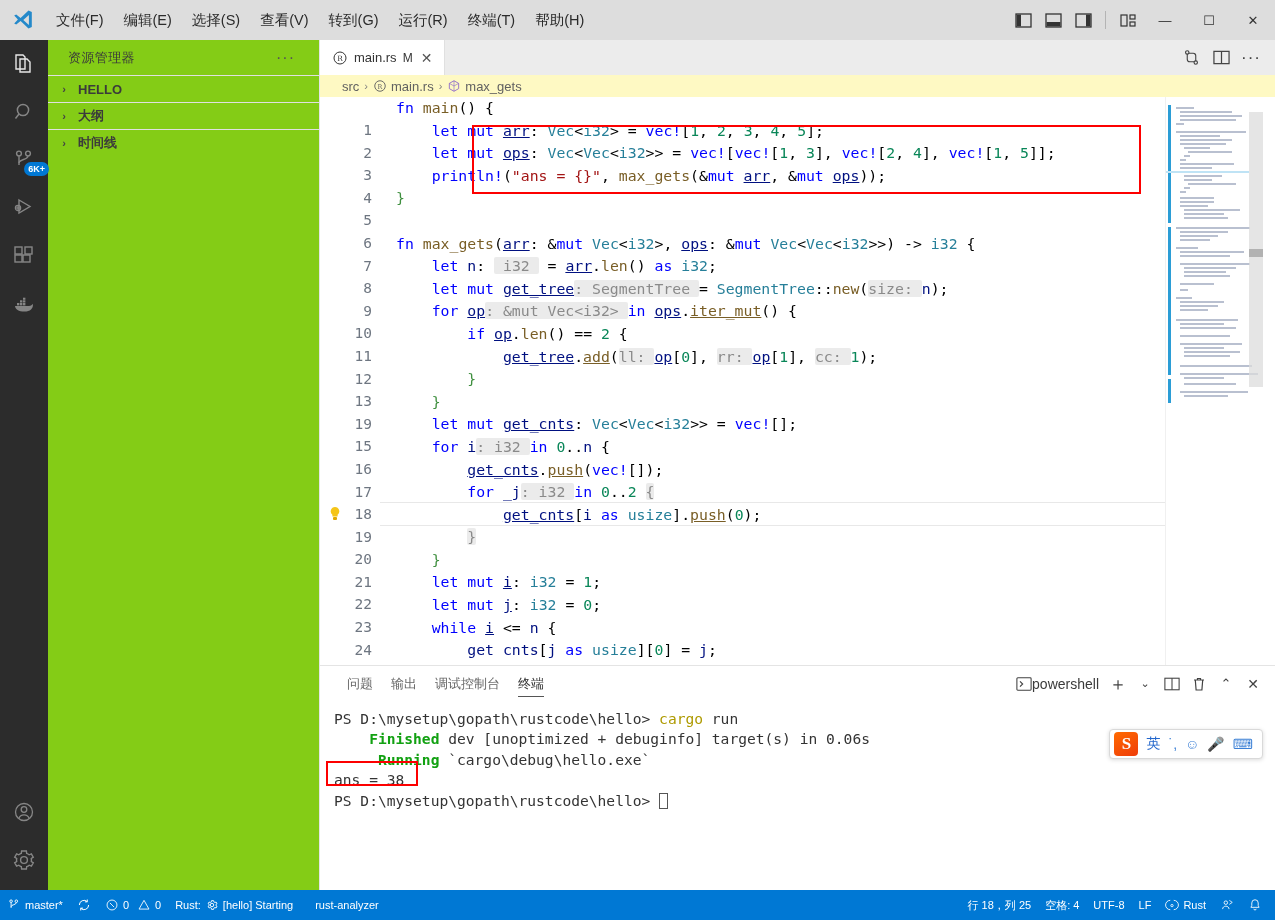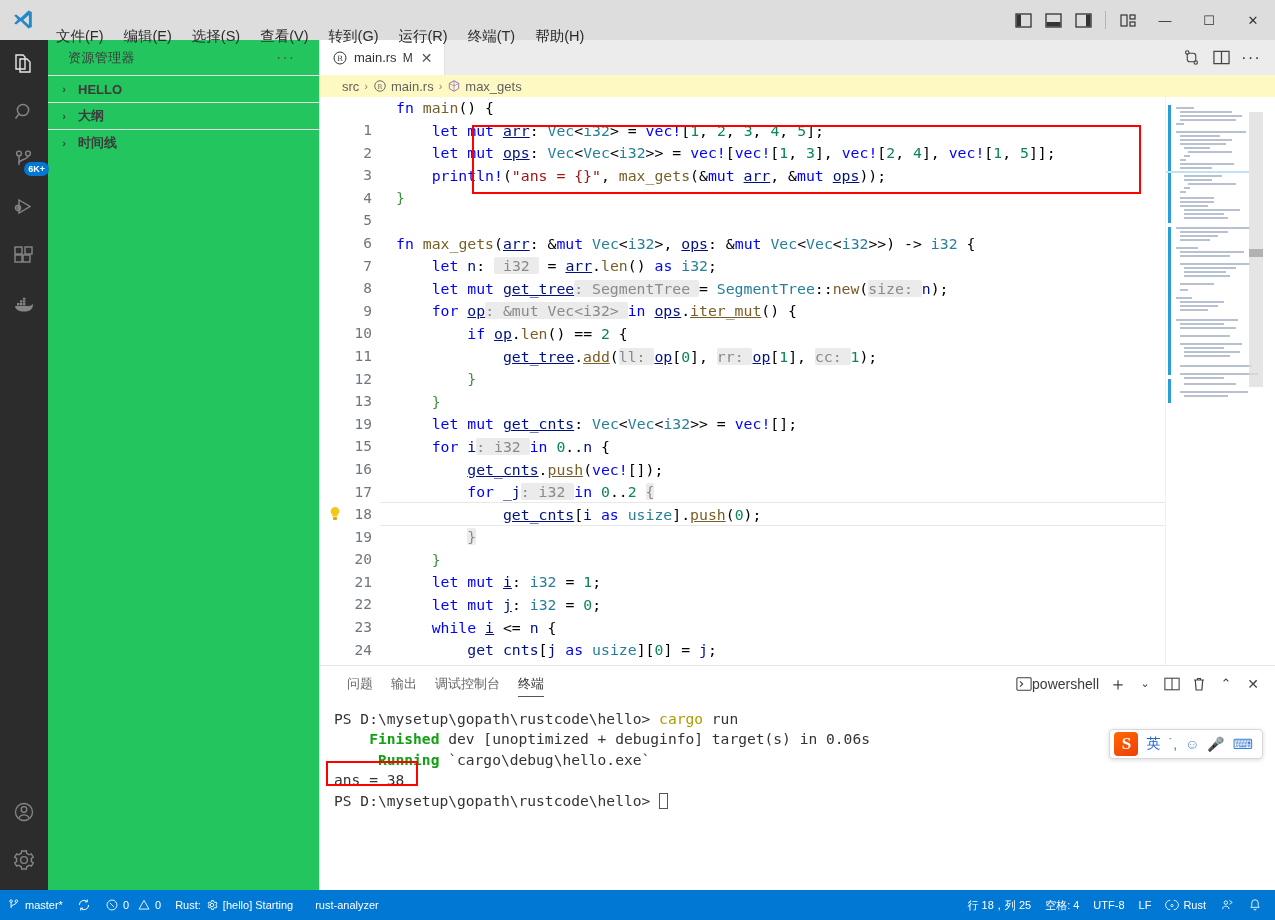--- a/index.html
+++ b/index.html
@@ -13,21 +13,21 @@
 
   
   .titlebar {
     height: 40px; background:#dddddd; display:flex; align-items:center;
     flex:0 0 40px; position:relative; color:#333;
   }
   .vs-logo { width:46px; height:40px; display:flex; align-items:center; justify-content:center; }
   .vs-logo svg { width:24px; height:24px; }
   .menu { display:flex; align-items:center; height:40px; }
   .menu-item {
-    padding:16px 10px; height:40px; line-height:40px; font-size:14.5px; color:#2b2b2b;
+    padding:0 10px; height:40px; line-height:40px; font-size:14.5px; color:#2b2b2b;
     cursor:default; white-space:nowrap;
   }
   .title-center {
     position:absolute; left:0; right:0; text-align:center;
     font-size:13.5px; color:#3b3b3b; pointer-events:none;
   }
   .title-right { margin-left:auto; display:flex; align-items:center; height:40px; z-index:2; }
   .layout-btn { width:30px; height:40px; display:flex; align-items:center; justify-content:center; }
   .sep-v { width:1px; height:18px; background:#b4b4b4; margin:0 7px; }
   .win-btn { width:44px; height:40px; display:flex; align-items:center; justify-content:center; font-size:13px; color:#333; }
@@ -50,21 +50,21 @@
   }
   .act-item svg { width:24px; height:24px; display:block; }
   .badge {
     position:absolute; right:7px; bottom:8px; background:#0078d4; color:#fff;
     font-size:9px; font-weight:bold; border-radius:9px; padding:1px 4px; line-height:12px;
     min-width:18px; text-align:center;
   }
   .act-spacer { flex:1 1 auto; }
 
   
-  .sidebar { width:272px; background:#22c55e; flex:0 0 272px; display:flex; flex-direction:column; border-right:1px solid #e4e4e4;}
+  .sidebar { width:272px; background:#84cc16; flex:0 0 272px; display:flex; flex-direction:column; border-right:1px solid #e4e4e4;}
   .sb-header {
     height:35px; display:flex; align-items:center; padding:0 20px;
     font-size:11.5px; color:#3b3b3b; letter-spacing:.4px;
   }
   .sb-title { flex:1; font-size:13px; }
   .sb-dots { font-size:16px; color:#555; letter-spacing:1px; padding:0 4px; }
   .sb-section {
     height:27px; display:flex; align-items:center; gap:6px; padding:0 8px;
     font-size:13px; font-weight:bold; color:#3b3b3b; border-top:1px solid #e0e0e0;
   }

